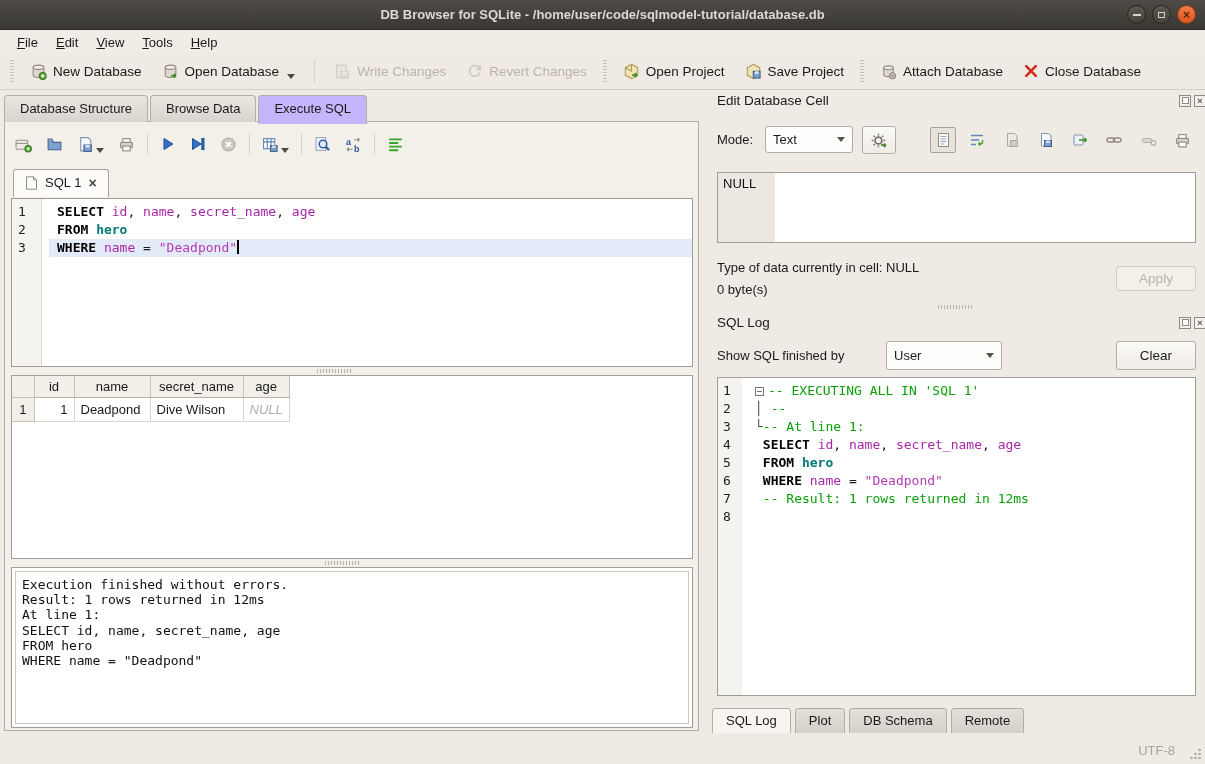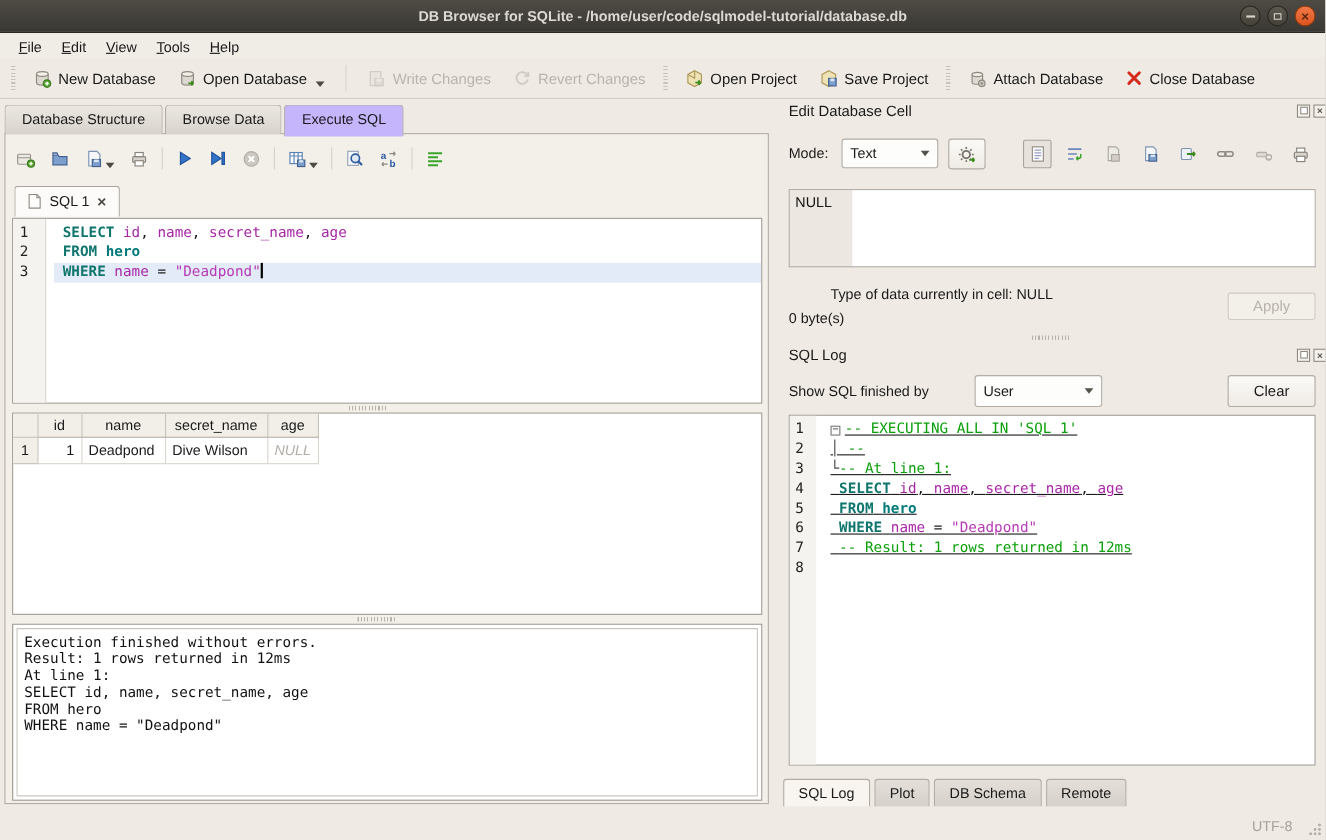--- a/index.html
+++ b/index.html
@@ -121,24 +121,24 @@
   .cell-editor { position:absolute; left:717px; top:172px; width:479px; height:71px;
     background:#fff; border:1px solid #a19c94; display:flex; }
   .cell-gutter { width:57px; background:#ece8e1; padding:3px 0 0 5px; font-size:13px; color:#111; }
 
   .log-box { position:absolute; left:717px; top:377px; width:479px; height:319px;
     background:#fff; border:1px solid #a19c94; display:flex; }
   .log-gutter { width:24px; background:#f5f3ef; padding-top:4px; }
   .log-gutter .ln { height:18px; font:13px/18px "DejaVu Sans Mono",monospace; color:#222; padding-left:5px; }
   .log-strip { width:7px; background:#ecease4; }
   .log-code { flex:1; padding-top:4px; overflow:hidden; }
-  .log-line { height:18px; font:13px/18px "DejaVu Sans Mono",monospace; white-space:pre; padding-left:6px;text-decoration:underline; }
+  .log-line { height:18px; font:13px/18px "DejaVu Sans Mono",monospace; white-space:pre; padding-left:6px; }
 
   
-  .tk-kw { color:#0f766e; font-weight:bold; }
+  .tk-kw { color:#000000; font-weight:bold; }
   .tk-id { color:#a727a7; }
   .tk-tbl { color:#007a7a; font-weight:bold; }
   .tk-str { color:#b63ab6; }
   .tk-cm { color:#0aa00a; }
   .tk-pl { color:#1a1a1a; }
   .tk-guide { color:#4a4a4a; }
   .tk-fold { display:inline-block; width:9px; height:9px; border:1px solid #777; background:#fdfdfd;
     color:#333; font:9px/7px "DejaVu Sans Mono",monospace; text-align:center; margin-right:4px; vertical-align:1px; }
 
   .dock-tabs { position:absolute; left:712px; top:708px; display:flex; gap:4px; }
@@ -483,21 +483,21 @@
           <rect x="4.5" y="9.5" width="7" height="4.5" fill="#fff" stroke="#8a857c"></rect>
         </svg>
       </span>
   </div>
 
   <div class="cell-editor">
     <div class="cell-gutter">NULL</div>
     <div style="flex:1; background:#fff;"></div>
   </div>
 
-  <div class="field-label" style="left:755px; top:260px;">Type of data currently in cell: NULL</div>
+  <div class="field-label" style="left:717px; top:260px;">Type of data currently in cell: NULL</div>
   <div class="field-label" style="left:717px; top:282px;">0 byte(s)</div>
   <div class="btn disabled" style="left:1116px; top:266px; width:80px; height:25px;">Apply</div>
 
   <div class="dots-handle" style="left:938px; top:305px;"></div>
 
   <div class="dock-title" style="left:717px; top:315px;">SQL Log</div>
   <div class="dock-btns" style="left:1179px; top:317px;">
     <span class="dk-btn float"></span>
     <span class="dk-btn closeb">×</span>
   </div>

